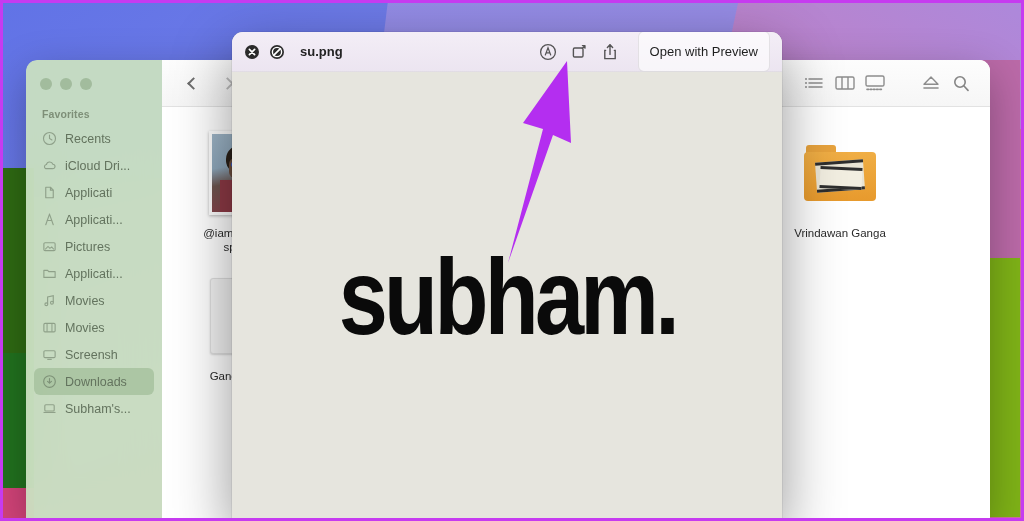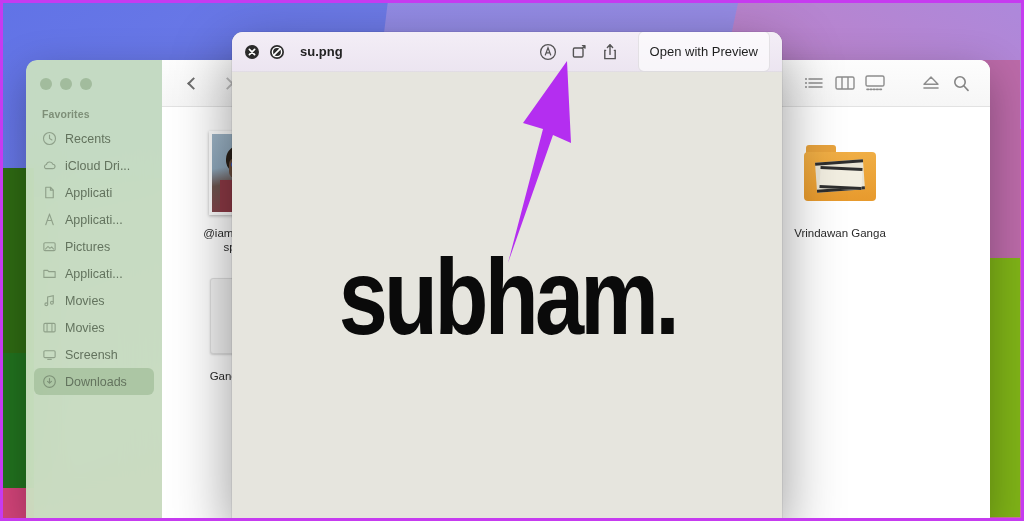--- a/index.html
+++ b/index.html
@@ -233,20 +233,27 @@
 
     <div class="sb-item sel">
       <svg class="sb-ic" viewBox="0 0 16 16">
           <circle cx="8" cy="8" r="6.2" fill="none" stroke="#6c7d66" stroke-width="1.2"></circle>
           <path d="M8 4.8v5m0 0L5.9 7.8M8 9.8l2.1-2" fill="none" stroke="#6c7d66" stroke-width="1.2" stroke-linecap="round"></path>
         </svg>
       <span class="sb-lb">Downloads</span>
     </div>
 
 
+    <div class="sb-item">
+      <svg class="sb-ic" viewBox="0 0 16 16">
+          <rect x="3" y="4" width="10" height="6.6" rx="1" fill="none" stroke="#7a8a74" stroke-width="1.2"></rect>
+          <path d="M1.6 12.2h12.8" stroke="#7a8a74" stroke-width="1.2"></path>
+        </svg>
+      <span class="sb-lb">Subham's...</span>
+    </div>
   </div>
 
   <div id="content">
 
     <div id="toolbar">
       <div class="tb-btn">
           <span class="chev l"></span>
         </div>
       <div class="tb-btn">
           <span class="chev r"></span>

